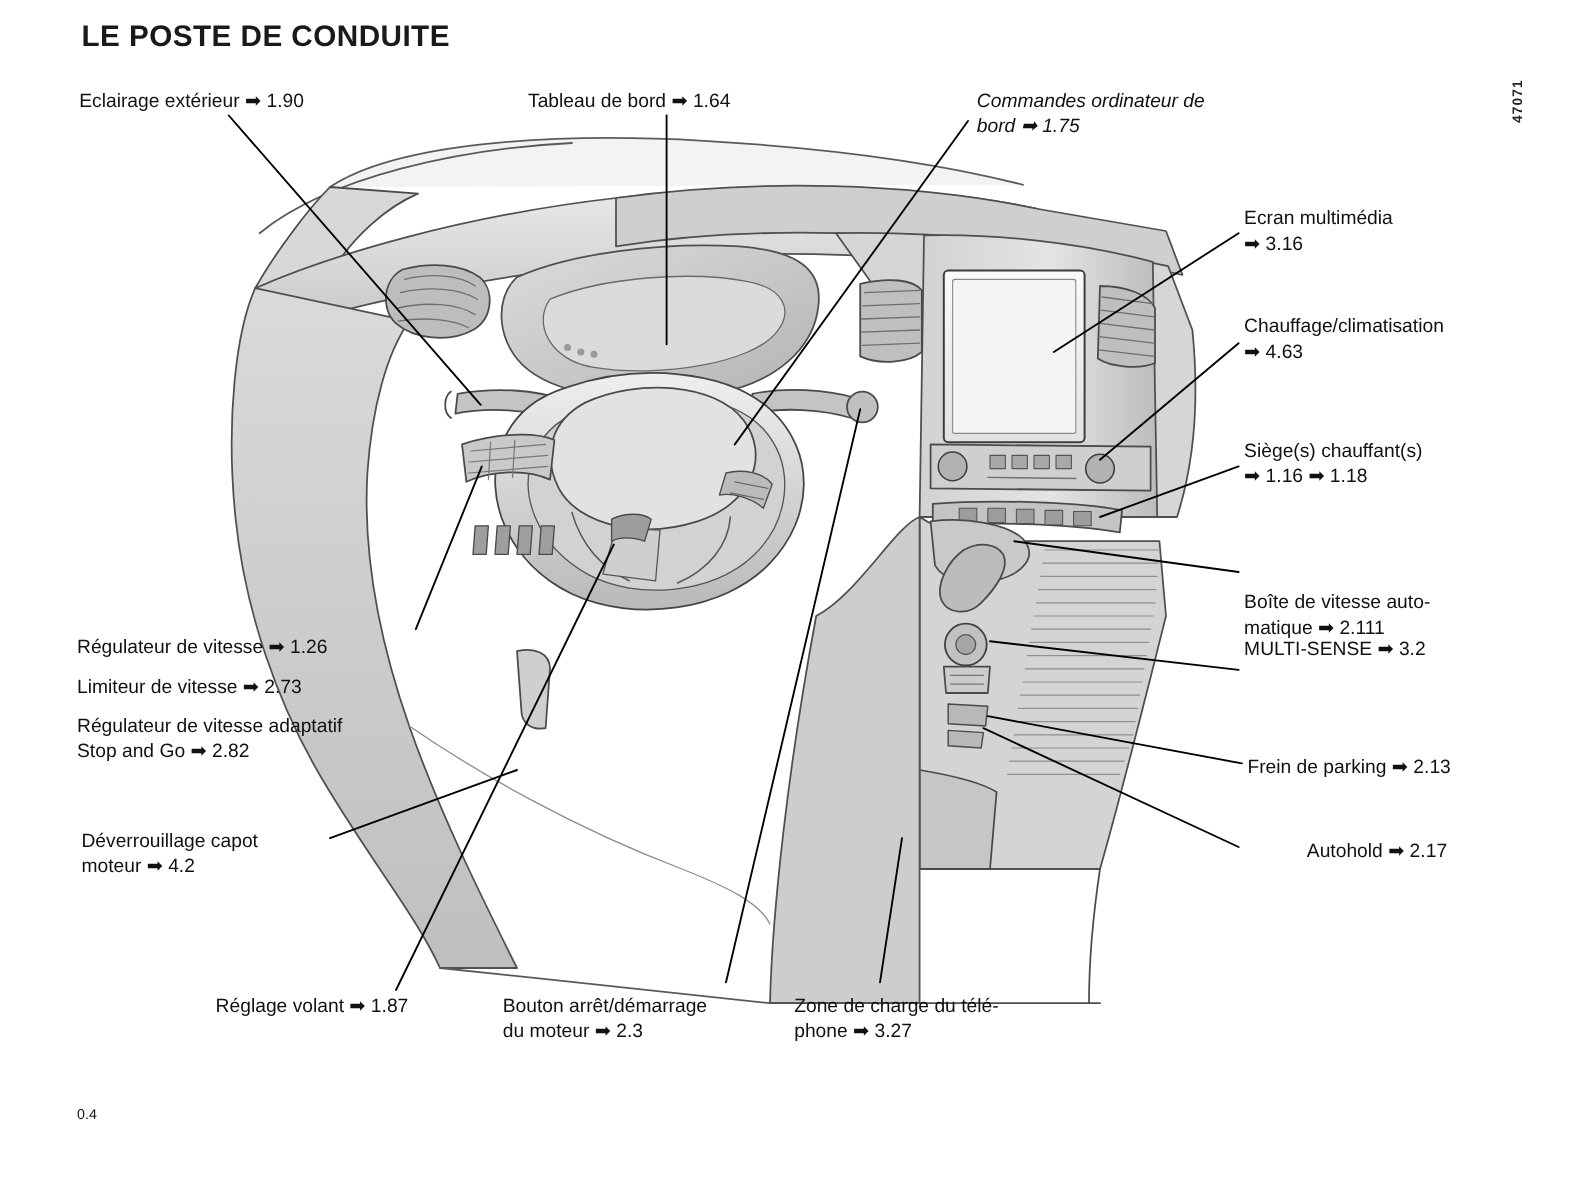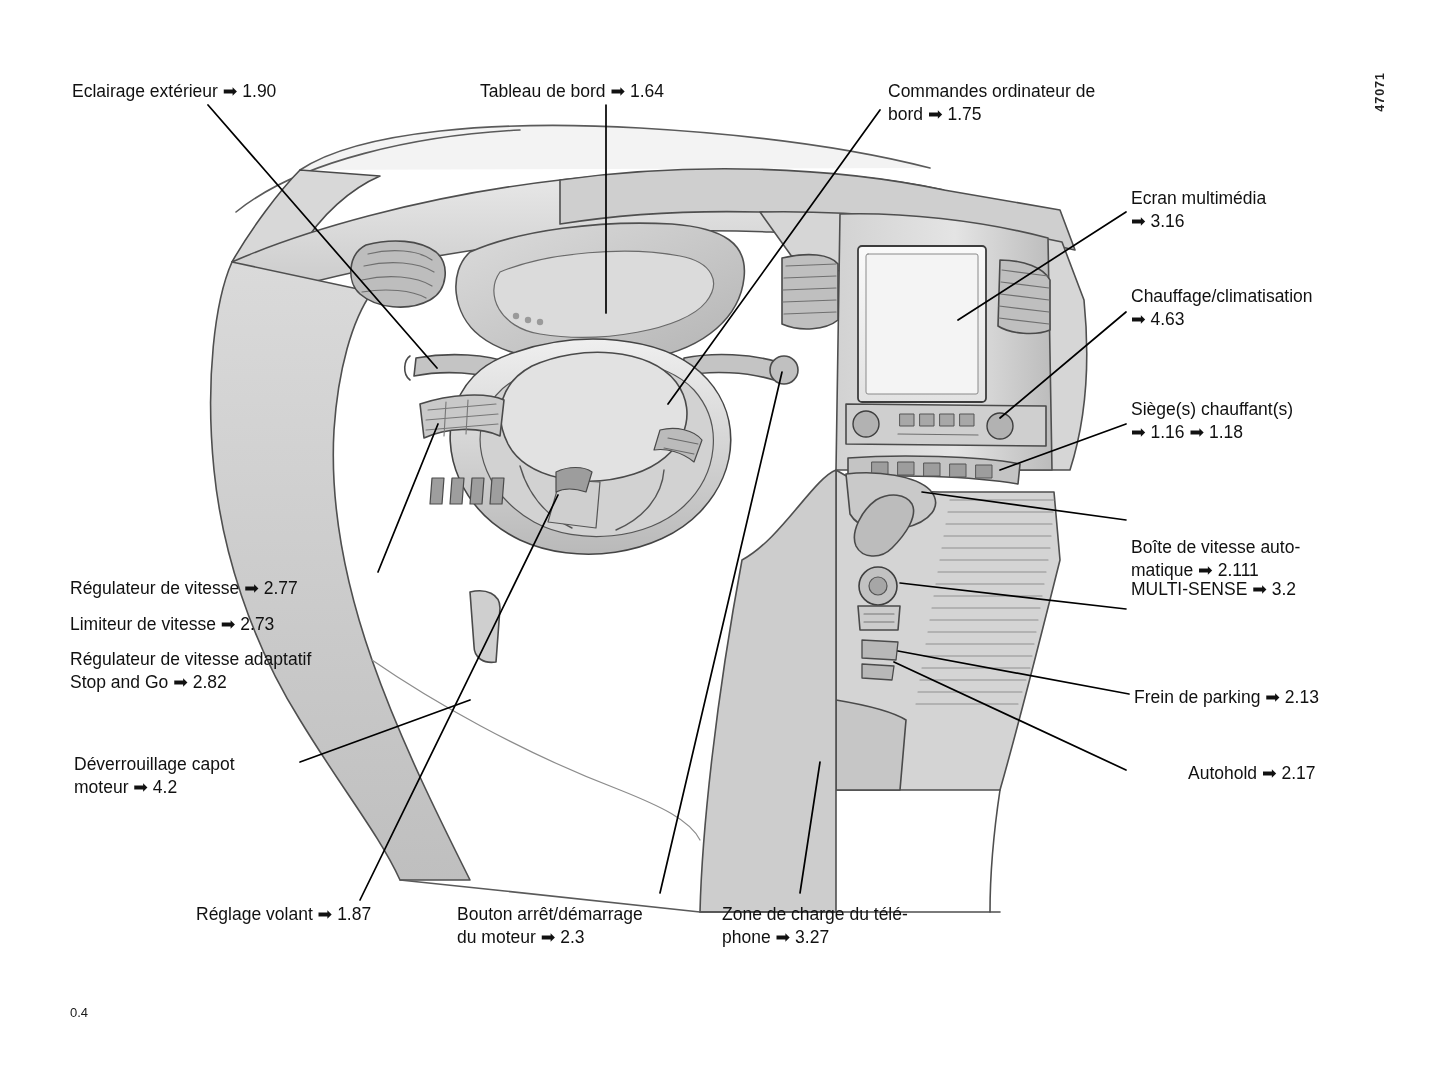--- a/index.html
+++ b/index.html
@@ -68,20 +68,21 @@
     width: 1445px;
     height: 1070px;
     pointer-events: none;
   }
 </style>
 </head>
 <body>
 
 <div id="page">
 
+  <div class="title">LE POSTE DE CONDUITE</div>
   <div class="ref-code">47071</div>
   <div class="page-number">0.4</div>
 
   <svg class="art" viewBox="0 0 1445 1070" aria-hidden="true">
     <defs>
       <linearGradient id="gDash" x1="0" y1="0" x2="0" y2="1">
         <stop offset="0%" stop-color="#e9e9e9"></stop>
         <stop offset="100%" stop-color="#c8c8c8"></stop>
       </linearGradient>
       <linearGradient id="gDash2" x1="0" y1="0" x2="1" y2="1">
@@ -285,34 +286,34 @@
         <path d="M 300 762 L 470 700"></path>
         <path d="M 360 900 L 558 495"></path>
         <path d="M 660 893 L 782 372"></path>
         <path d="M 800 893 L 820 762"></path>
       </g>
   </svg>
 
   <div id="callout-layer">
       <div class="callout" style="left: 72px; top: 80px; width: 300px;">Eclairage extérieur ➡ 1.90</div>
       <div class="callout" style="left: 480px; top: 80px; width: 260px;">Tableau de bord ➡ 1.64</div>
-      <div class="callout justify" style="left: 888px; top: 80px; width: 300px;">Commandes ordinateur de
+      <div class="callout justify" style="left: 888px; top: 80px; width: 300px; font-style: italic;">Commandes ordinateur de
 bord ➡ 1.75</div>
       <div class="callout" style="left: 1131px; top: 187px; width: 260px;">Ecran multimédia
 ➡ 3.16</div>
       <div class="callout" style="left: 1131px; top: 285px; width: 265px;">Chauffage/climatisation
 ➡ 4.63</div>
       <div class="callout" style="left: 1131px; top: 398px; width: 260px;">Siège(s) chauffant(s)
 ➡ 1.16 ➡ 1.18</div>
       <div class="callout justify" style="left: 1131px; top: 536px; width: 250px;">Boîte de vitesse auto-
 matique ➡ 2.111</div>
       <div class="callout" style="left: 1131px; top: 578px; width: 250px;">MULTI-SENSE ➡ 3.2</div>
       <div class="callout" style="left: 1134px; top: 686px; width: 250px;">Frein de parking ➡ 2.13</div>
       <div class="callout" style="left: 1188px; top: 762px; width: 250px;">Autohold ➡ 2.17</div>
-      <div class="callout" style="left: 70px; top: 577px; width: 320px;">Régulateur de vitesse ➡ 2.77</div>
+      <div class="callout" style="left: 70px; top: 577px; width: 320px;">Régulateur de vitesse ➡ 1.26</div>
       <div class="callout" style="left: 70px; top: 613px; width: 300px;">Limiteur de vitesse ➡ 2.73</div>
       <div class="callout justify" style="left: 70px; top: 648px; width: 340px;">Régulateur de vitesse adaptatif
 Stop and Go ➡ 2.82</div>
       <div class="callout justify" style="left: 74px; top: 753px; width: 235px;">Déverrouillage capot
 moteur ➡ 4.2</div>
       <div class="callout" style="left: 196px; top: 903px; width: 240px;">Réglage volant ➡ 1.87</div>
       <div class="callout" style="left: 457px; top: 903px; width: 250px;">Bouton arrêt/démarrage
 du moteur ➡ 2.3</div>
       <div class="callout" style="left: 722px; top: 903px; width: 230px;">Zone de charge du télé-
 phone ➡ 3.27</div>

